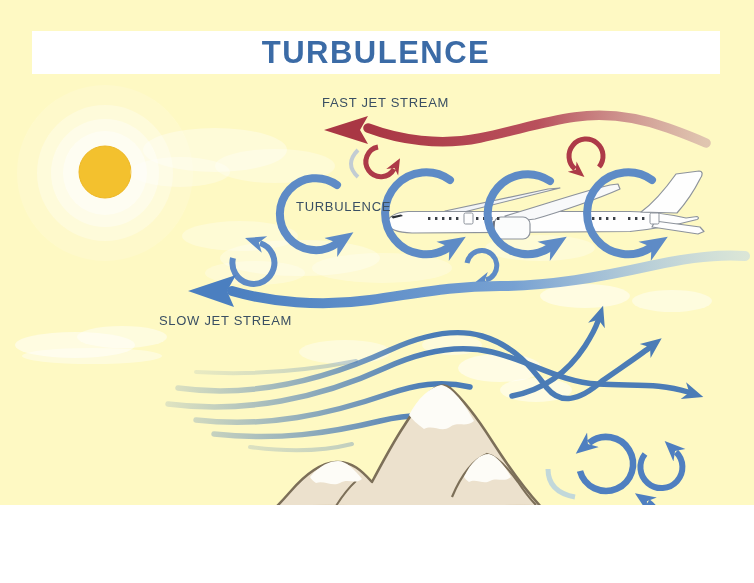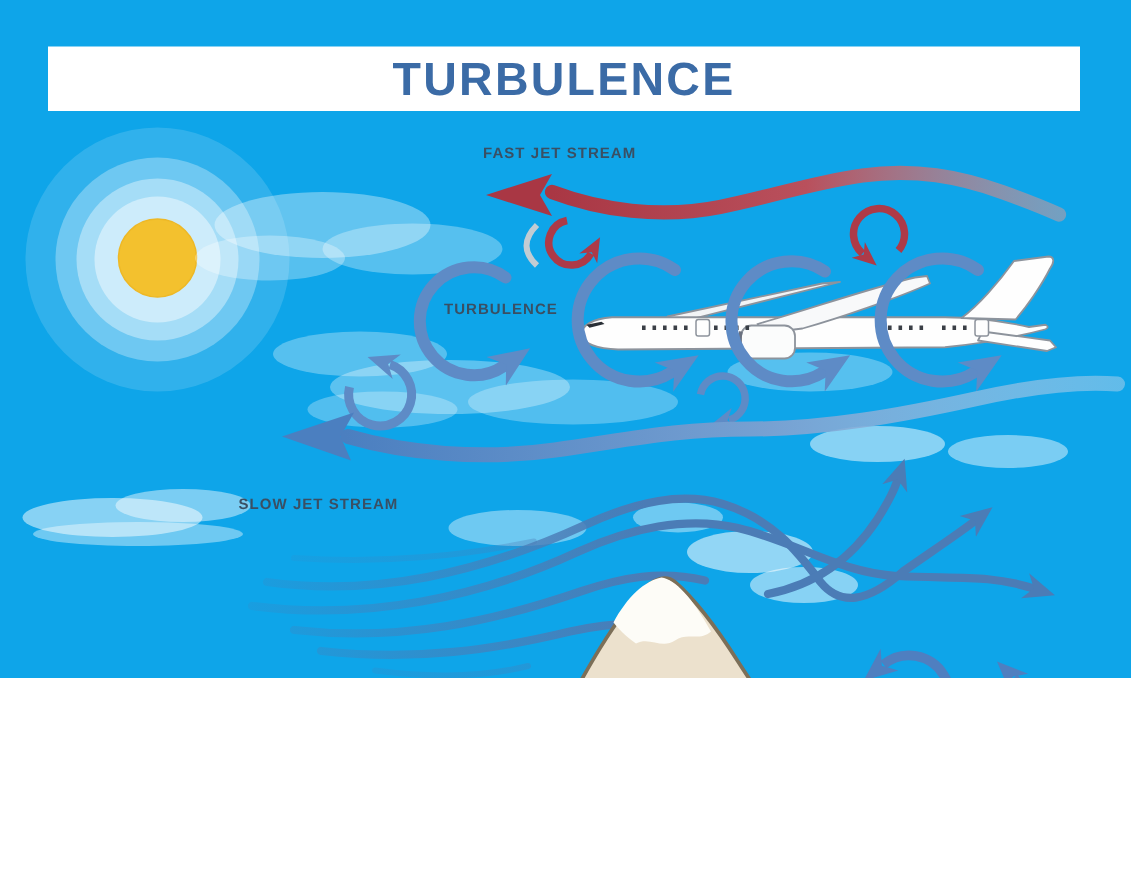--- a/index.html
+++ b/index.html
@@ -1,35 +1,35 @@
 <!DOCTYPE html>
 <html><head>
 <meta charset="utf-8">
 <style>
   html,body{margin:0;padding:0;}
   body{font-family:"Liberation Sans","DejaVu Sans",sans-serif;}
   #stage{
-    position:relative;width:754px;height:452px;overflow:hidden;
-    background:#0ea5e9;
+    position:relative;width:754px;height:505px;overflow:hidden;
+    background:#fef9c3;
   }
   #scene{position:absolute;left:0;top:0;}
   .banner{
     position:absolute;left:32px;top:31px;width:688px;height:43px;
     background:#ffffff;display:flex;align-items:center;justify-content:center;
   }
   .title{
     color:#3b6ba6;font-size:31px;font-weight:bold;letter-spacing:1.5px;
   }
   .lbl{
-    position:absolute;color:#3a4f63;font-weight:bold;font-size:10px;
+    position:absolute;color:#3a4f63;font-weight:normal;font-size:13px;
     letter-spacing:0.7px;line-height:17px;
   }
   .lbl-fast{left:322px;top:94px;}
   .lbl-turb{left:296px;top:198px;}
-  .lbl-slow{left:159px;top:328px;}
+  .lbl-slow{left:159px;top:312px;}
   .lbl-mturb{left:628px;top:308px;width:100px;}
 </style>
 </head>
 <body>
 
 <div id="stage">
 
   <svg id="scene" width="754" height="583" viewBox="0 0 754 583">
     <defs>
       <marker id="mBlue" viewBox="0 0 10 10" refX="2.2" refY="5" markerWidth="3.6" markerHeight="3.6" orient="auto">

